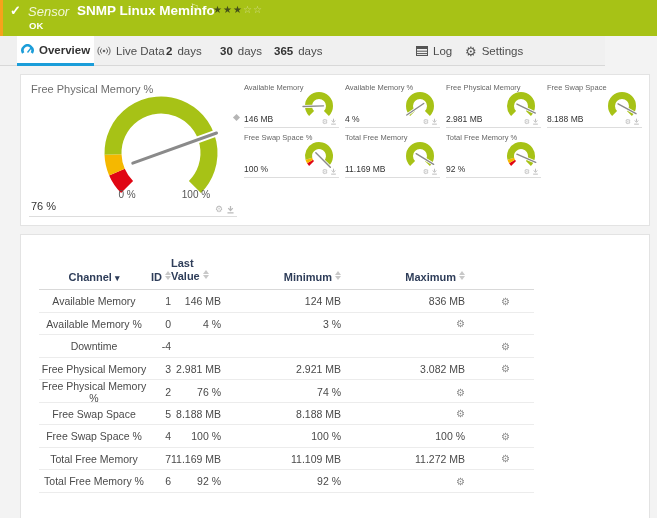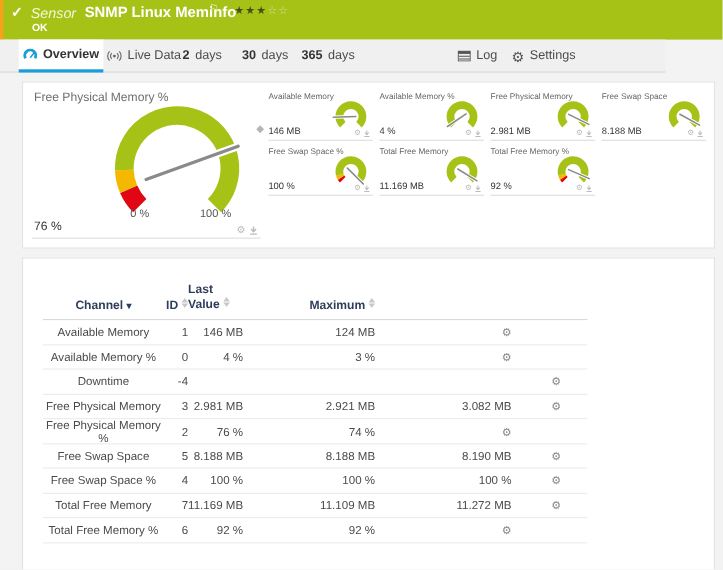--- a/index.html
+++ b/index.html
@@ -268,29 +268,31 @@
   </div>
 </div>
   </div>
 
   <div class="panel" id="panel-table">
     <div class="tbl">
       <div class="thead">
         <span class="c-l"><span>Channel</span><span class="caret">▾</span></span>
         <span class="c-r"><span>ID</span><span class="updown"><i class="u"></i><i class="d"></i></span></span>
         <span class="c-c hd-last"><span>Last Value</span><span class="updown"><i class="u"></i><i class="d"></i></span></span>
+        <span class="c-r"><span>Minimum</span><span class="updown"><i class="u"></i><i class="d"></i></span></span>
         <span class="c-r"><span>Maximum</span><span class="updown"><i class="u"></i><i class="d"></i></span></span>
         <span></span>
       </div>
       <div id="tbody">
   <div class="trow">
     <span class="c-l cell-channel">Available Memory</span>
     <span class="c-r cell-id">1</span>
     <span class="c-r cell-last">146 MB</span>
     <span class="c-r cell-min">124 MB</span>
+    <span class="c-r cell-max">836 MB</span>
     <span class="c-edit">⚙</span>
   </div>
 
   <div class="trow">
     <span class="c-l cell-channel">Available Memory %</span>
     <span class="c-r cell-id">0</span>
     <span class="c-r cell-last">4 %</span>
     <span class="c-r cell-min">3 %</span>
     <span class="c-edit">⚙</span>
   </div>
@@ -319,21 +321,20 @@
     <span class="c-r cell-last">76 %</span>
     <span class="c-r cell-min">74 %</span>
     <span class="c-edit">⚙</span>
   </div>
 
   <div class="trow">
     <span class="c-l cell-channel">Free Swap Space</span>
     <span class="c-r cell-id">5</span>
     <span class="c-r cell-last">8.188 MB</span>
     <span class="c-r cell-min">8.188 MB</span>
-    <span class="c-r cell-max">8.190 MB</span>
     <span class="c-edit">⚙</span>
   </div>
 
   <div class="trow">
     <span class="c-l cell-channel">Free Swap Space %</span>
     <span class="c-r cell-id">4</span>
     <span class="c-r cell-last">100 %</span>
     <span class="c-r cell-min">100 %</span>
     <span class="c-r cell-max">100 %</span>
     <span class="c-edit">⚙</span>

